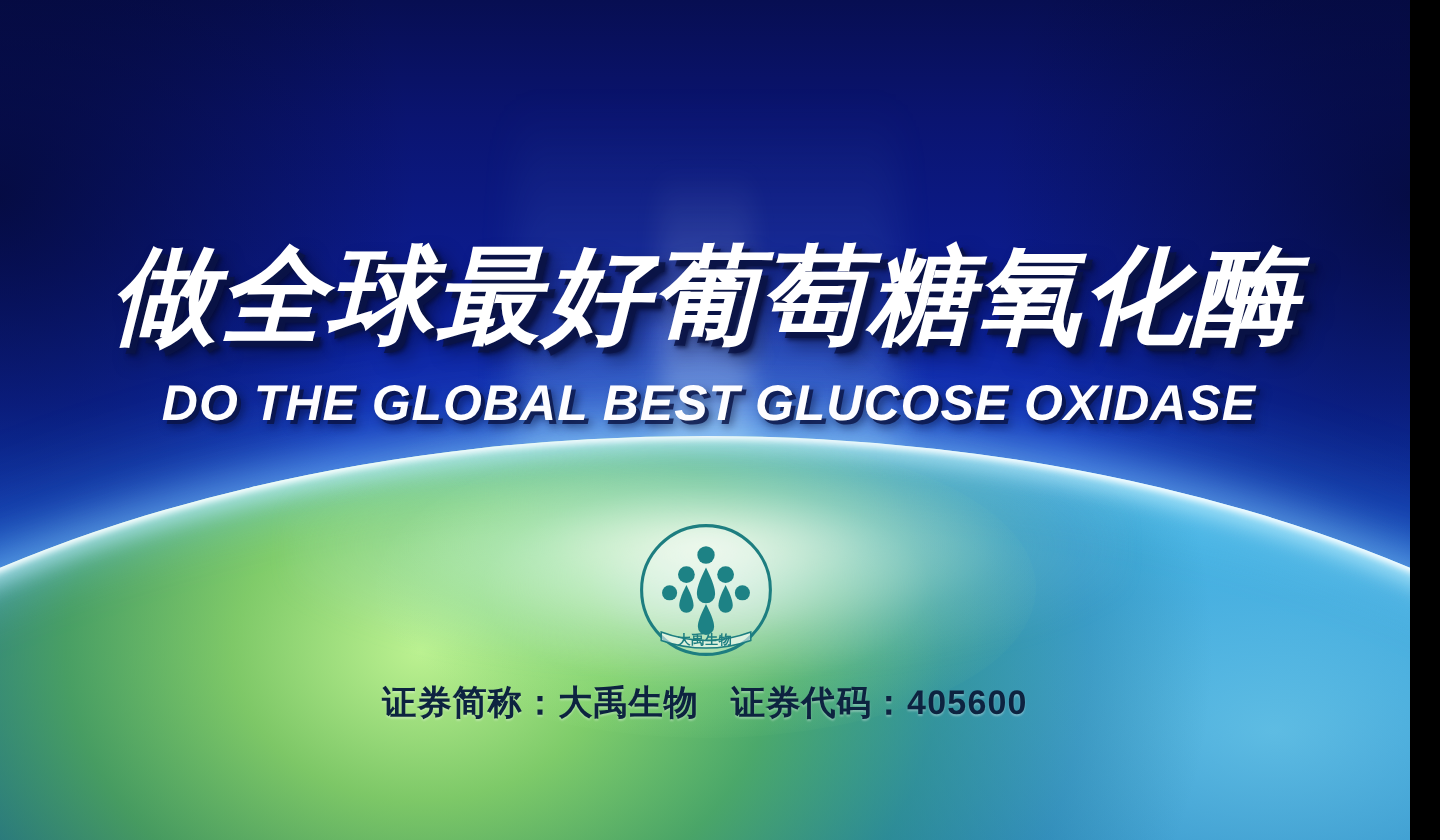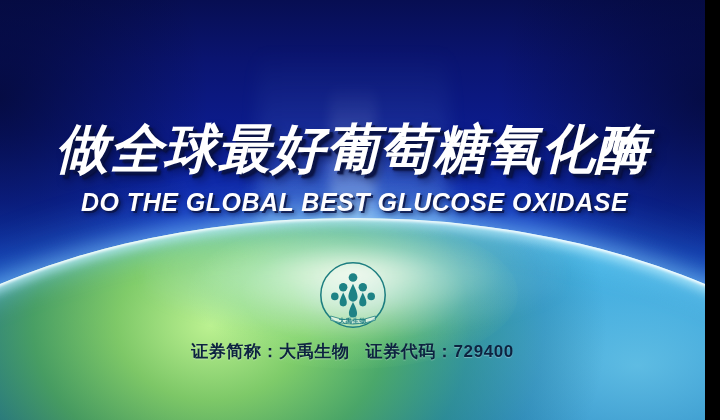--- a/index.html
+++ b/index.html
@@ -263,16 +263,16 @@
         <circle cx="24" cy="52" r="5.4"></circle>
         <circle cx="76" cy="52" r="5.4"></circle>
       </g>
 
       <path d="M18 80 Q50 92 82 80 L82 86 Q50 97 18 86 Z" fill="rgba(255,255,255,0.55)" stroke="#1d7e80" stroke-width="1.1"></path>
     </svg>
     <div class="logo-wordmark">大禹生物</div>
   </div>
 
   <div class="footer">
-    <span>证券简称：大禹生物</span><span class="gap"></span><span>证券代码：729400</span>
+    <span>证券简称：大禹生物</span><span class="gap"></span><span>证券代码：405600</span>
   </div>
 
 </div>
 
 </body></html>

